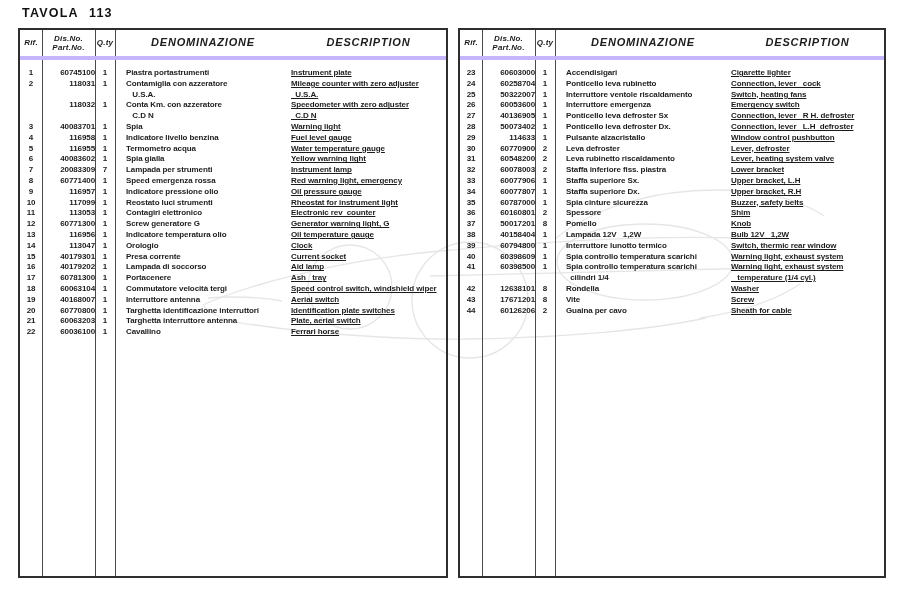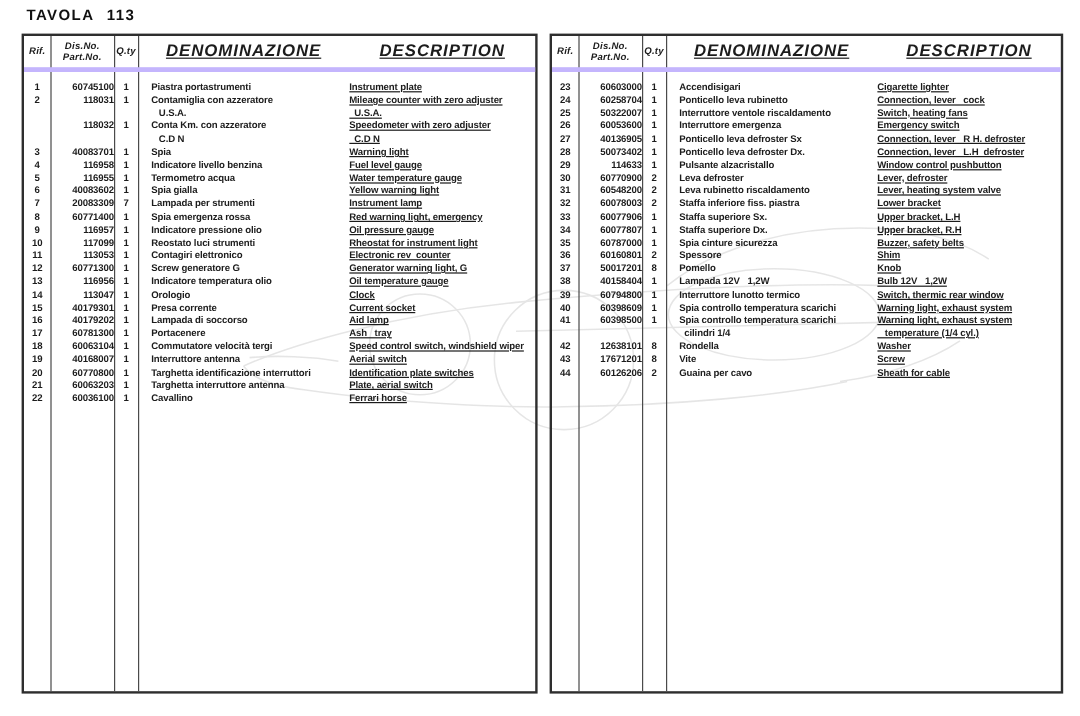--- a/index.html
+++ b/index.html
@@ -18,21 +18,21 @@
   
   .vline { position:absolute; top:0; bottom:0; width:1px; background:#4a4a4a; }
   .vline.v1 { left:22px; }
   .vline.v2 { left:75px; }
   .vline.v3 { left:95px; }
 
   .thead { position:relative; height:30px; border-bottom:4px solid #c4b5fd;
     display:grid; grid-template-columns:22px 53px 20px 176px 1fr; align-items:center; }
   .thead .h { font-style:italic; font-weight:bold; font-size:8px; text-align:center;
     line-height:9.5px; letter-spacing:0.2px; }
-  .thead .h.big { font-size:14px; letter-spacing:0.8px;text-decoration:underline; }
+  .thead .h.big { font-size:11px; letter-spacing:0.8px; }
 
   .tbody { position:relative; padding-top:8px; }
   .line { display:grid; grid-template-columns:22px 53px 20px 176px 1fr;
     height:10.8px; line-height:10.8px; font-size:8px; font-weight:bold;
     letter-spacing:-0.1px; }
   .c-rif  { text-align:center; }
   .c-part { text-align:right; }
   .c-qty  { text-align:center; }
   .c-denom { white-space:pre; padding-left:11px; overflow:hidden; }
   .c-desc  { white-space:pre; overflow:hidden;text-decoration:underline; }
@@ -143,21 +143,21 @@
           <span class="c-rif">7</span>
           <span class="c-part">20083309</span>
           <span class="c-qty">7</span>
           <span class="c-denom">Lampada per strumenti</span>
           <span class="c-desc">Instrument lamp</span>
         </div>
         <div class="line">
           <span class="c-rif">8</span>
           <span class="c-part">60771400</span>
           <span class="c-qty">1</span>
-          <span class="c-denom">Spia emergenza rossa</span>
+          <span class="c-denom">Speed emergenza rossa</span>
           <span class="c-desc">Red warning light, emergency</span>
         </div>
         <div class="line">
           <span class="c-rif">9</span>
           <span class="c-part">116957</span>
           <span class="c-qty">1</span>
           <span class="c-denom">Indicatore pressione olio</span>
           <span class="c-desc">Oil pressure gauge</span>
         </div>
         <div class="line">

